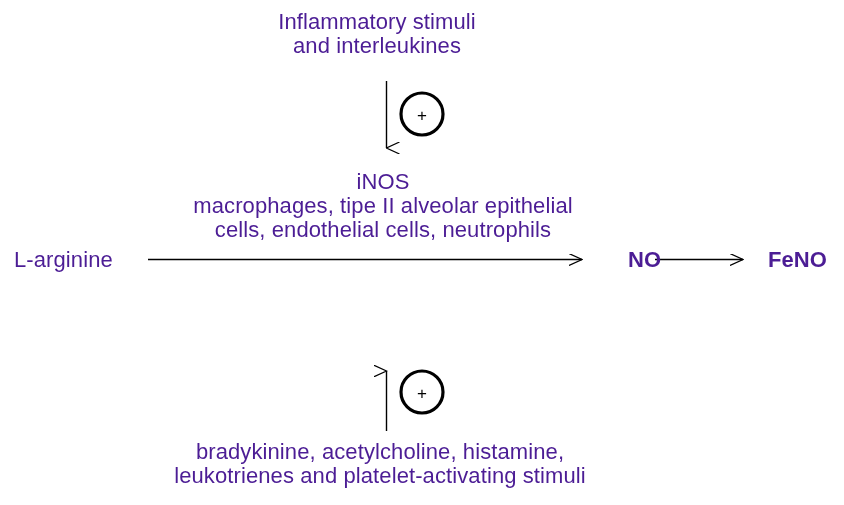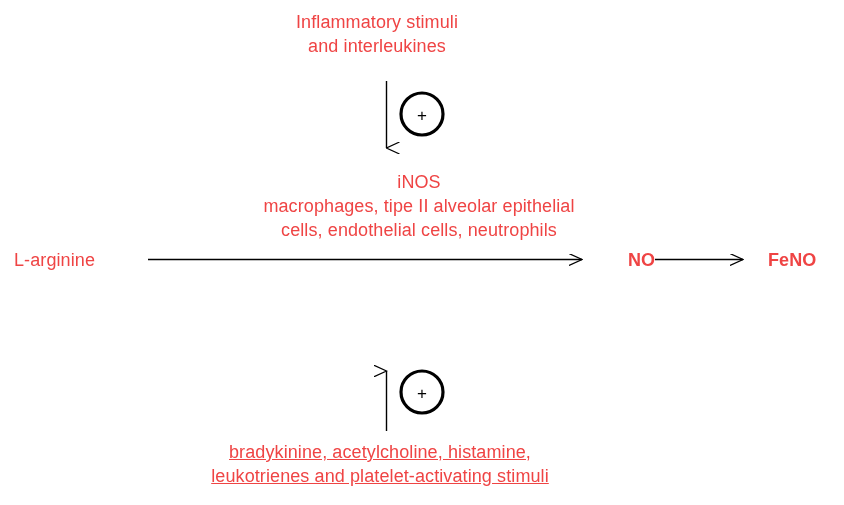--- a/index.html
+++ b/index.html
@@ -14,23 +14,23 @@
   }
   #diagram {
     position: relative;
     width: 844px;
     height: 505px;
     background: #ffffff;
     overflow: hidden;
   }
   .txt {
     position: absolute;
-    font-size: 18px;
+    font-size: 22px;
     line-height: 24px;
-    color: #ef4444;
+    color: #4c1d95;
     white-space: nowrap;
     letter-spacing: 0.1px;
   }
   .center-block {
     text-align: center;
     transform: translateX(-50%);
   }
   .svg-layer {
     position: absolute;
     left: 0;
@@ -80,30 +80,30 @@
 
   <span class="plus-sign" style="left:422px; top:115px;">+</span>
 
   <span class="plus-sign" style="left:422px; top:393px;">+</span>
 
   <div class="txt center-block" style="left:377px; top:10px;">
     <div>Inflammatory stimuli</div>
     <div>and interleukines</div>
   </div>
 
-  <div class="txt center-block" style="left:383px; top:170px;margin-left:36px;">
+  <div class="txt center-block" style="left:383px; top:170px;">
     <div>iNOS</div>
     <div>macrophages, tipe II alveolar epithelial</div>
     <div>cells, endothelial cells, neutrophils</div>
   </div>
 
   <div class="txt center-block" style="left:387px; top:272px;">
   </div>
 
-  <div class="txt center-block" style="left:380px; top:440px;text-decoration:underline;">
+  <div class="txt center-block" style="left:380px; top:440px;">
     <div>bradykinine, acetylcholine, histamine,</div>
     <div>leukotrienes and platelet-activating stimuli</div>
   </div>
 
   <div class="txt" style="left:14px; top:248px;">L-arginine</div>
 
   <div class="txt" style="left:628px; top:248px;font-weight:bold;">NO</div>
 
   <div class="txt" style="left:768px; top:248px;font-weight:bold;">FeNO</div>
 

